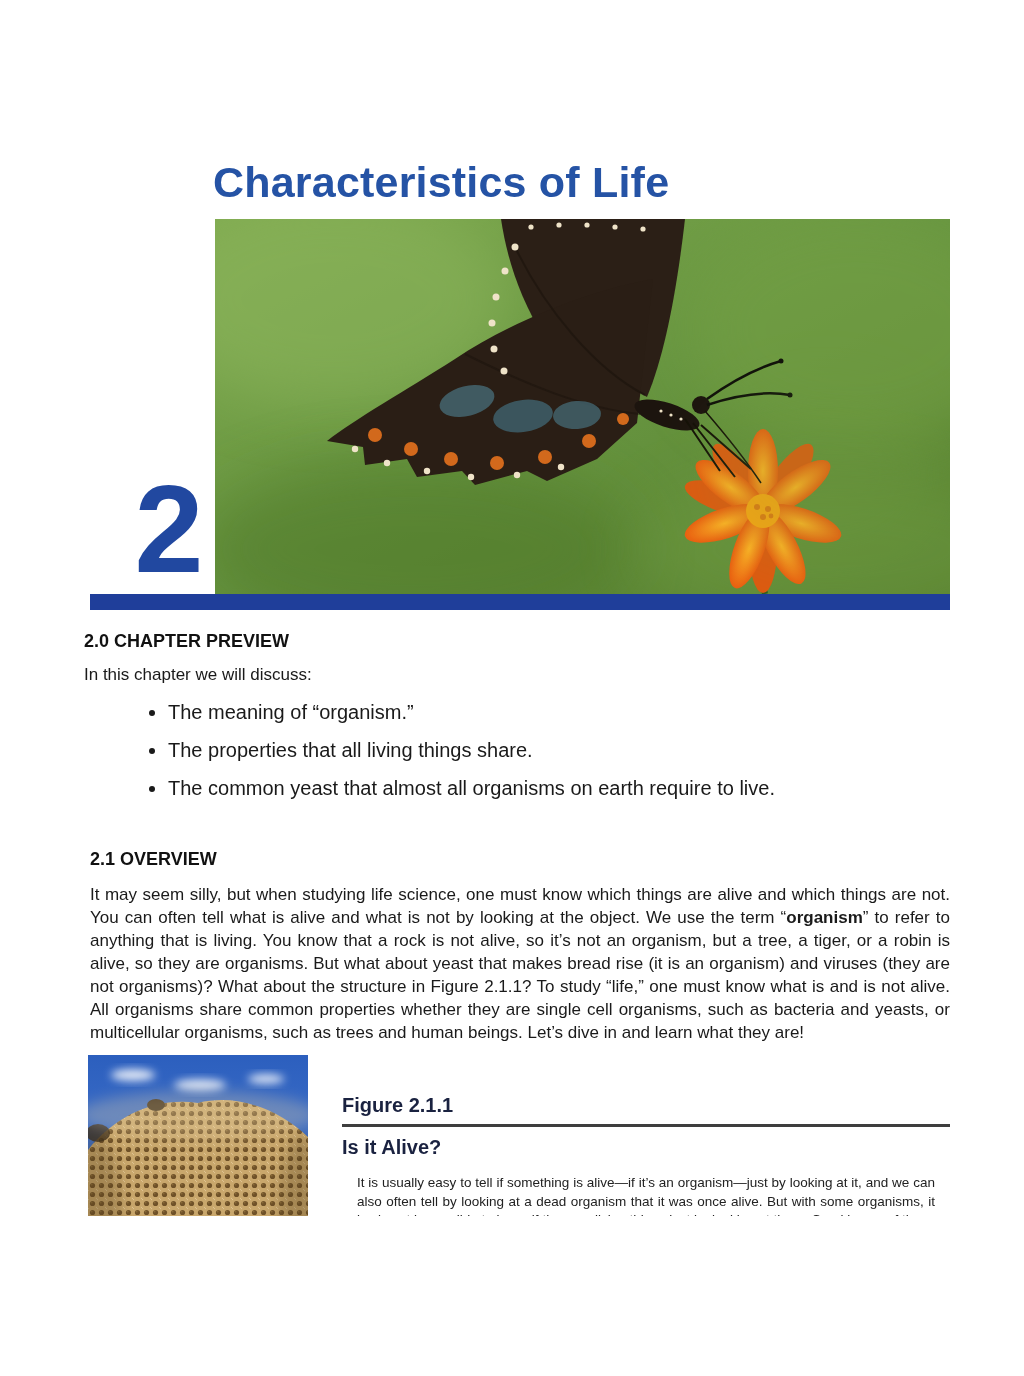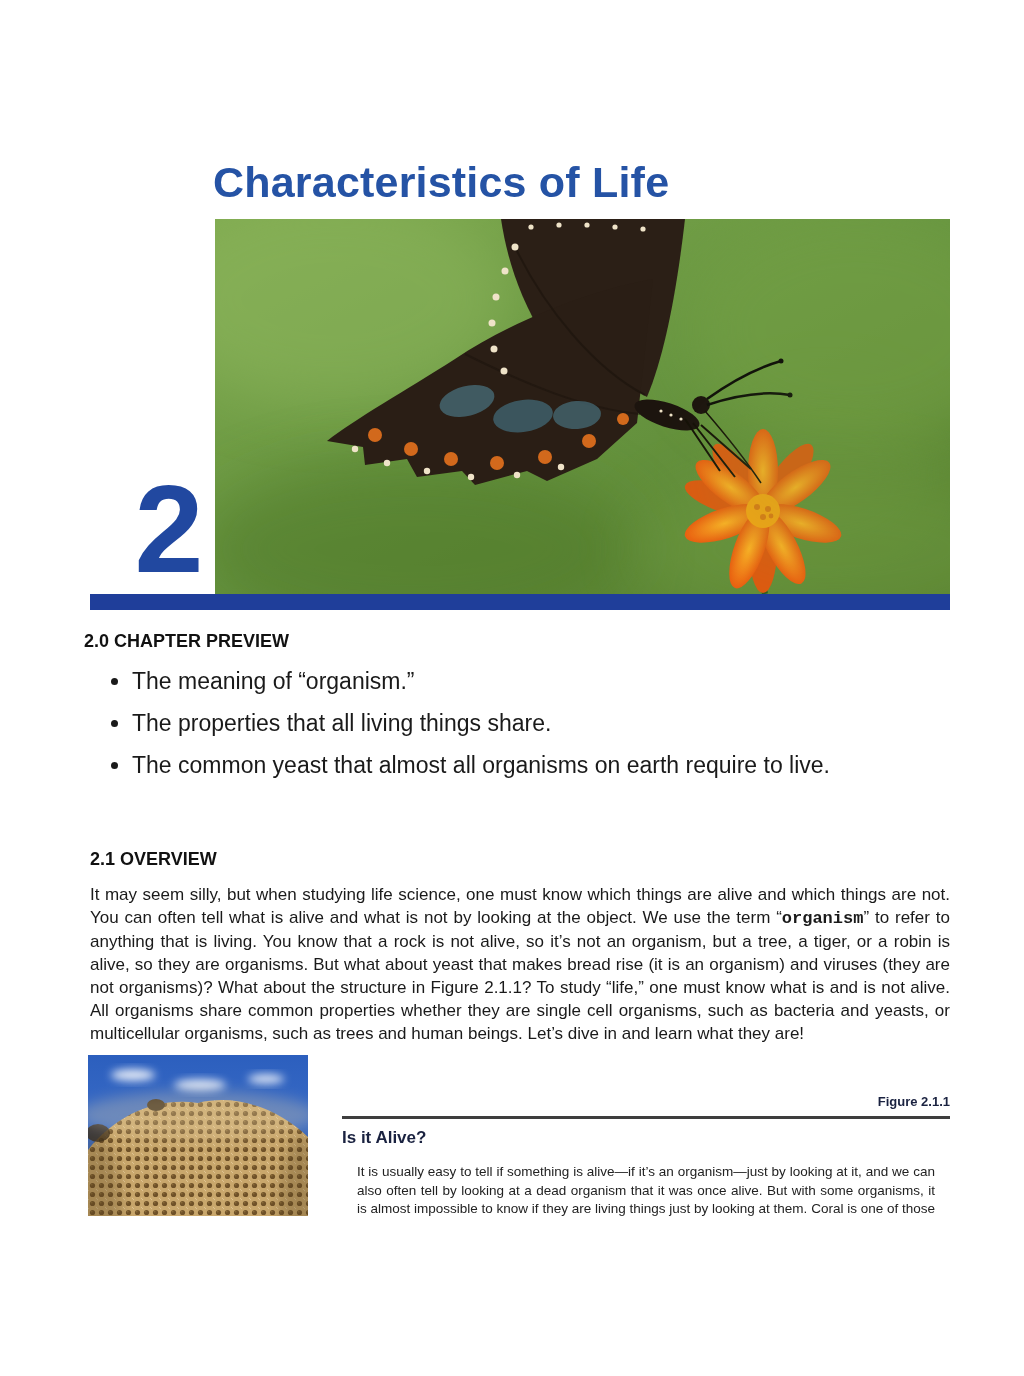--- a/index.html
+++ b/index.html
@@ -18,33 +18,33 @@
     font-size:124px;line-height:118px;font-weight:bold;color:#2148a0;text-align:center;
   }
   .chapter-bar{position:absolute;left:90px;top:594px;width:860px;height:16px;background:#1f3e9a;}
 
   .section{position:absolute;width:860px;}
   .sec-preview{left:84px;top:631px;}
   .sec-overview{left:90px;top:807px;margin-top:42px;}
   .sec-heading{font-size:18px;font-weight:bold;color:#111111;margin:0;}
   .intro-line{font-size:17px;margin:13px 0 0 0;}
   .bullet-list{margin:16px 0 0 0;padding:0 0 0 48px;list-style:disc;}
-  .bullet-list li{font-size:23px;margin-bottom:15px;}
+  .bullet-list li{font-size:20px;margin-bottom:15px;margin-left:36px;}
   .body-para{
     font-size:17px;line-height:23px;text-align:justify;margin:13px 0 0 0;
   }
-  .body-para b{font-weight:bold;font-family:Liberation Mono, monospace;}
+  .body-para b{font-weight:bold;}
 
   .figure-photo{position:absolute;left:88px;top:1055px;width:220px;height:276px;}
   .figure-photo svg{display:block;width:100%;height:100%;}
 
   .figure-block{position:absolute;left:342px;top:1094px;width:608px;}
-  .figure-label{font-size:13px;font-weight:bold;color:#1a2240;margin:0;text-align:right;}
+  .figure-label{font-size:20px;font-weight:bold;color:#1a2240;margin:0;}
   .figure-rule-top{border:none;border-top:3px solid #3e3e3e;margin:7px 0 9px 0;}
-  .figure-title{font-size:17px;font-weight:bold;color:#1a2240;margin:0 0 15px 0;}
+  .figure-title{font-size:20px;font-weight:bold;color:#1a2240;margin:0 0 15px 0;}
   .figure-body{font-size:13.5px;line-height:18.6px;text-align:justify;margin:15px;color:#222;}
   .figure-rule-bottom{margin-top:10px;height:2px;border-top:2px solid #4a4a4a;border-bottom:1px solid #9a9a9a;}
 </style>
 </head>
 <body>
 
 <div class="page">
 
   <div class="chapter-title">Characteristics of Life</div>
 
@@ -144,20 +144,21 @@
       <path d="M490,192 C510,215 530,240 546,264" stroke="#141007" stroke-width="1.5" fill="none"></path>
       <ellipse cx="610" cy="255" rx="120" ry="90" fill="#6f9c41" opacity=".18" filter="url(#blur30)"></ellipse>
     </svg>
   </div>
 
   <div class="chapter-number">2</div>
   <div class="chapter-bar"></div>
 
   <div class="section sec-preview">
     <h2 class="sec-heading">2.0 CHAPTER PREVIEW</h2>
+    <p class="intro-line">In this chapter we will discuss:</p>
     <ul class="bullet-list">
       <li>The meaning of “organism.”</li>
       <li>The properties that all living things share.</li>
       <li>The common yeast that almost all organisms on earth require to live.</li>
     </ul>
   </div>
 
   <div class="section sec-overview">
     <h2 class="sec-heading">2.1 OVERVIEW</h2>
     <p class="body-para"><span>It may seem silly, but when studying life science, one must know which things are alive and which things are not. You can often tell what is alive and what is not by looking at the object. We use the term “</span><b>organism</b><span>” to refer to anything that is living. You know that a rock is not alive, so it’s not an organism, but a tree, a tiger, or a robin is alive, so they are organisms. But what about yeast that makes bread rise (it is an organism) and viruses (they are not organisms)? What about the structure in Figure 2.1.1? To study “life,” one must know what is and is not alive. All organisms share common properties whether they are single cell organisms, such as bacteria and yeasts, or multicellular organisms, such as trees and human beings. Let’s dive in and learn what they are!</span></p>

